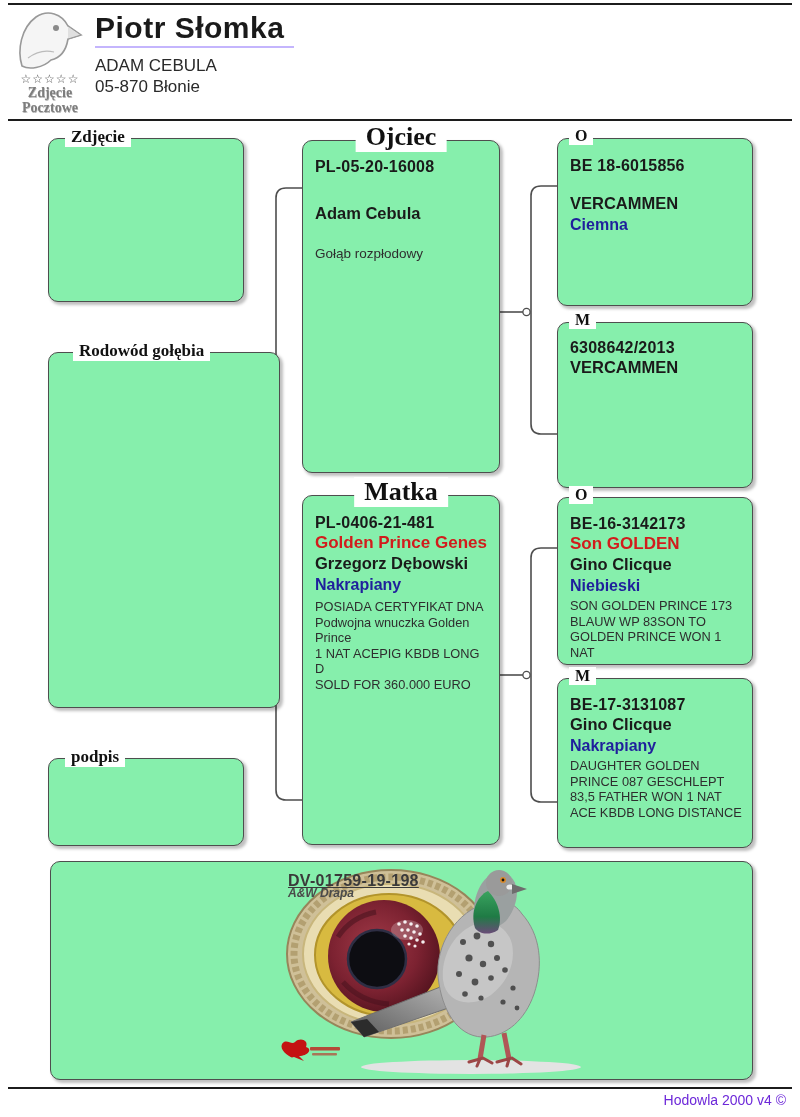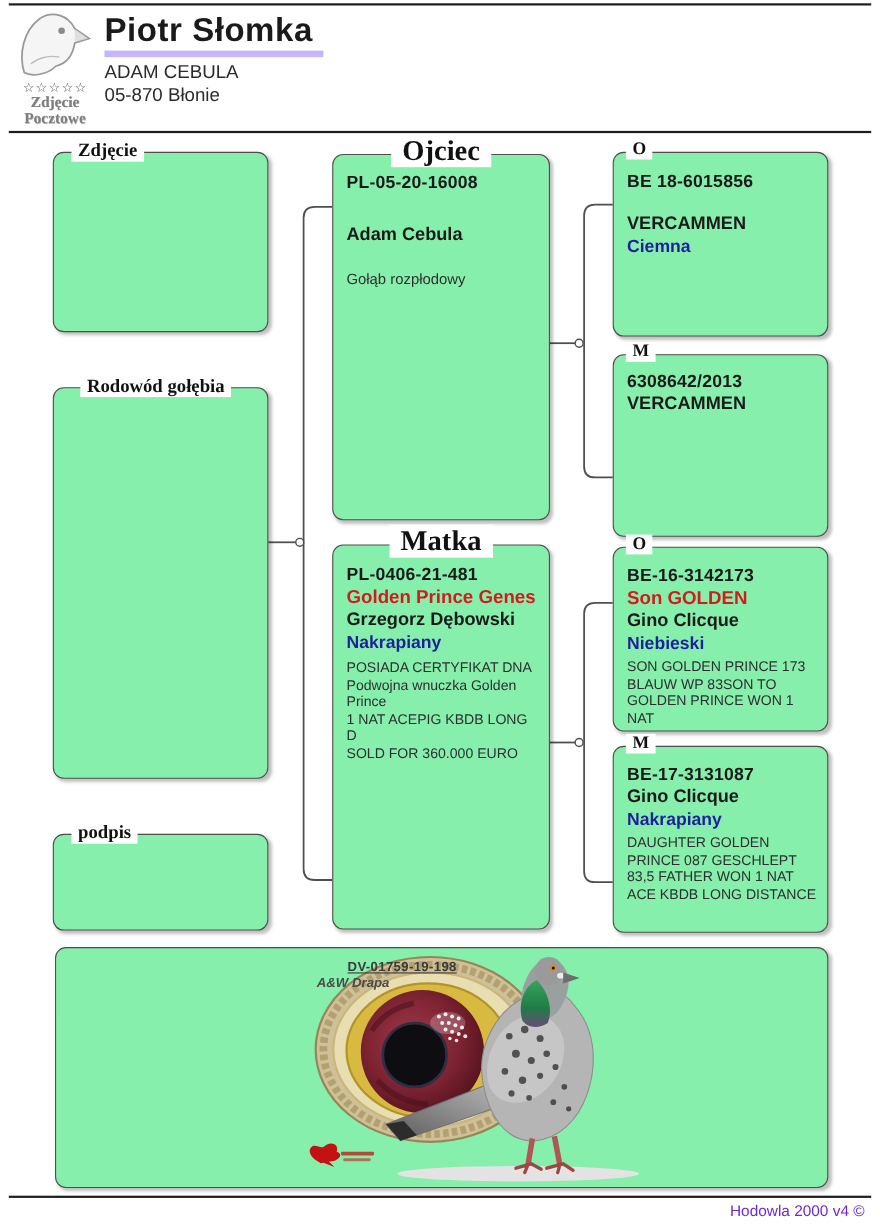--- a/index.html
+++ b/index.html
@@ -7,21 +7,21 @@
   html,body{ background:#fff; }
   body{ font-family:"Liberation Sans", sans-serif; color:#1a1a1a; }
   #page{ position:relative; width:800px; height:1117px; background:#fff; overflow:hidden; }
 
   .rule{ position:absolute; left:8px; right:8px; background:#1c1c1c; }
 
   
   #logo{ position:absolute; left:10px; top:8px; width:80px; height:108px; text-align:center; }
   #logo .stars{ font-size:12px; letter-spacing:1px; color:#555; line-height:11px; }
   #logo .lg-txt{ font-family:"Liberation Serif", serif; font-weight:bold; font-size:14px; color:#7d7d7d; line-height:15px; text-shadow:0.5px 0.5px 0 #bbb; }
-  #title{ position:absolute; left:95px; top:11px; font-size:30px; font-weight:bold; letter-spacing:0.5px; border-bottom:6px solid #c4b5fd; padding:0 10px 1px 0; }
+  #title{ position:absolute; left:95px; top:11px; font-size:30px; font-weight:bold; letter-spacing:0.5px; border-bottom:2px solid #c4b5fd; padding:0 10px 1px 0; }
   #breeder{ position:absolute; left:95px; top:56px; font-size:17px; color:#2a2a2a; }
   #address{ position:absolute; left:95px; top:77px; font-size:17px; color:#2a2a2a; }
 
   
   .pbox{ position:absolute; background:#86efac; border:1.6px solid #4e4e4e; border-radius:10px;
          box-shadow:2.5px 2.5px 3px rgba(0,0,0,.25); }
   .plabel{ position:absolute; top:-12px; left:16px; background:#fff; padding:0 6px;
            font-family:"Liberation Serif", serif; font-weight:bold; font-size:17px; color:#111; white-space:nowrap; }
   .plabel.big{ font-size:26px; top:-19px; left:50%; transform:translateX(-50%); padding:0 10px; }
   .plabel.tiny{ font-size:16px; left:11px; }
@@ -30,22 +30,22 @@
   .ring{ font-size:16px; font-weight:bold; letter-spacing:0.2px; }
   .bname{ font-size:17px; font-weight:bold; color:var(--red); line-height:21px; }
   .owner{ font-size:16.5px; font-weight:bold; line-height:21px; }
   .feather{ font-size:16px; font-weight:bold; color:var(--blue); line-height:21px; }
   .note{ font-size:12.8px; color:#2e2e2e; line-height:15.5px; }
 
   
   #wires{ position:absolute; left:0; top:0; pointer-events:none; }
 
   
-  .ph-ring{ position:absolute; left:237px; top:10px; font-size:12px; font-weight:bold; color:#3a3a3a;
-            text-decoration:underline; letter-spacing:0.3px;margin-left:28px; }
+  .ph-ring{ position:absolute; left:237px; top:10px; font-size:16px; font-weight:bold; color:#3a3a3a;
+            text-decoration:underline; letter-spacing:0.3px; }
   .ph-loft{ position:absolute; left:237px; top:24px; font-size:12px; font-weight:bold; font-style:italic; color:#4a4a4a; }
 
   
   #footer-text{ position:absolute; right:14px; top:1092px; font-size:14px; color:#6d28d9; }
 </style>
 </head>
 <body>
 
 <div id="page">
 
@@ -81,21 +81,21 @@
       <circle cx="272.5" cy="493" r="3.6"></circle>
       <circle cx="526.5" cy="312" r="3.6"></circle>
       <circle cx="526.5" cy="675" r="3.6"></circle>
     </g>
   </svg>
 
   <div class="pbox" style="left:48px;top:138px;width:196px;height:164px">
     <span class="plabel">Zdjęcie</span>
   </div>
 
-  <div class="pbox" style="left:48px;top:352px;width:196px;height:356px">
+  <div class="pbox" style="left:48px;top:352px;width:232px;height:356px">
     <span class="plabel" style="left:24px">Rodowód gołębia</span>
   </div>
 
   <div class="pbox" style="left:48px;top:758px;width:196px;height:88px">
     <span class="plabel">podpis</span>
   </div>
 
   <div class="pbox" style="left:302px;top:140px;width:198px;height:333px">
     <span class="plabel big">Ojciec</span>
     <div class="pcontent" style="padding-top:17px">

